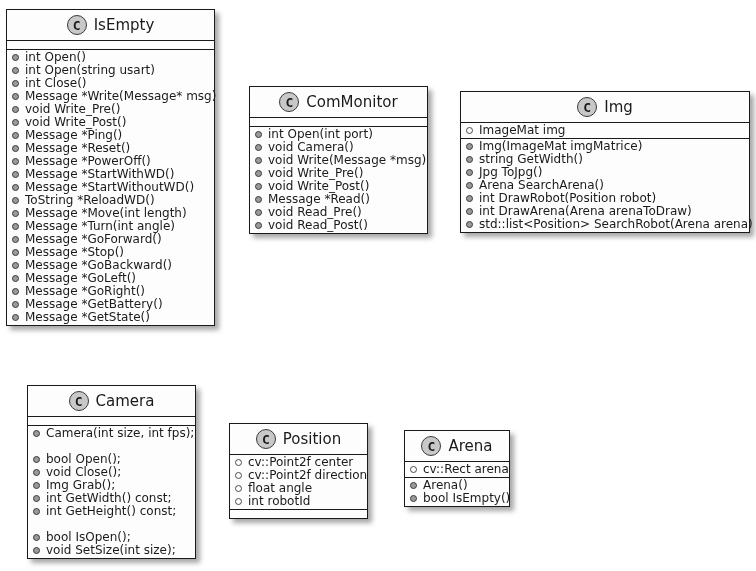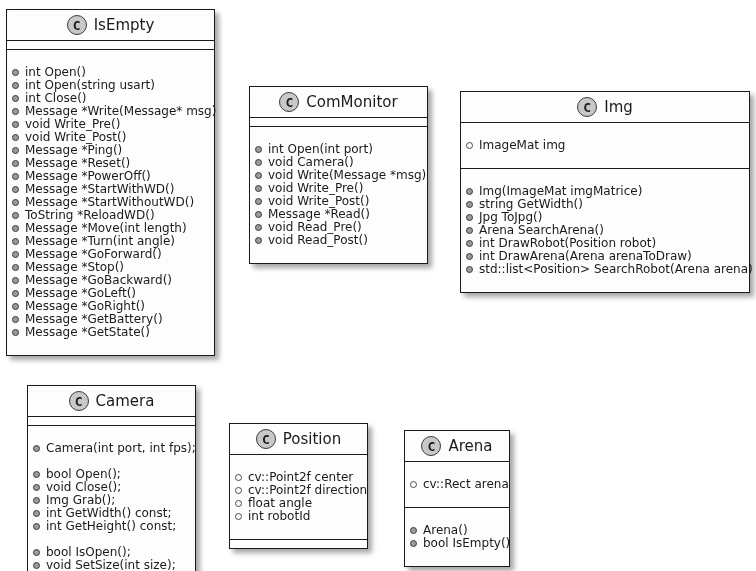--- a/index.html
+++ b/index.html
@@ -39,21 +39,21 @@
     align-items: center;
     justify-content: center;
     font-family: "DejaVu Sans Mono", "Liberation Mono", monospace;
     font-weight: bold;
     font-size: 13px;
     color: #1A1A1A;
     flex: none;
   }
   .uml-section {
     border-top: 1.5px solid #1A1A1A;
-    padding: 16px 5px;
+    padding: 1px 5px;
   }
   .uml-section.uml-empty {
     height: 8px;
     padding: 0;
   }
   .uml-member {
     display: flex;
     align-items: center;
     gap: 6px;
     min-height: 13px;
@@ -253,21 +253,21 @@
     </div>
     <div class="uml-class" style="left: 27px; top: 385px; width: 169px;">
       <div class="uml-title">
         <span class="uml-circle">C</span>
         <span class="uml-name">Camera</span>
       </div>
       <div class="uml-section uml-empty"></div>
       <div class="uml-section">
         <div class="uml-member">
           <span class="dot dot-method"></span>
-          <span class="member-text">Camera(int port, int fps);</span>
+          <span class="member-text">Camera(int size, int fps);</span>
         </div>
         <div class="uml-member"></div>
         <div class="uml-member">
           <span class="dot dot-method"></span>
           <span class="member-text">bool Open();</span>
         </div>
         <div class="uml-member">
           <span class="dot dot-method"></span>
           <span class="member-text">void Close();</span>
         </div>

